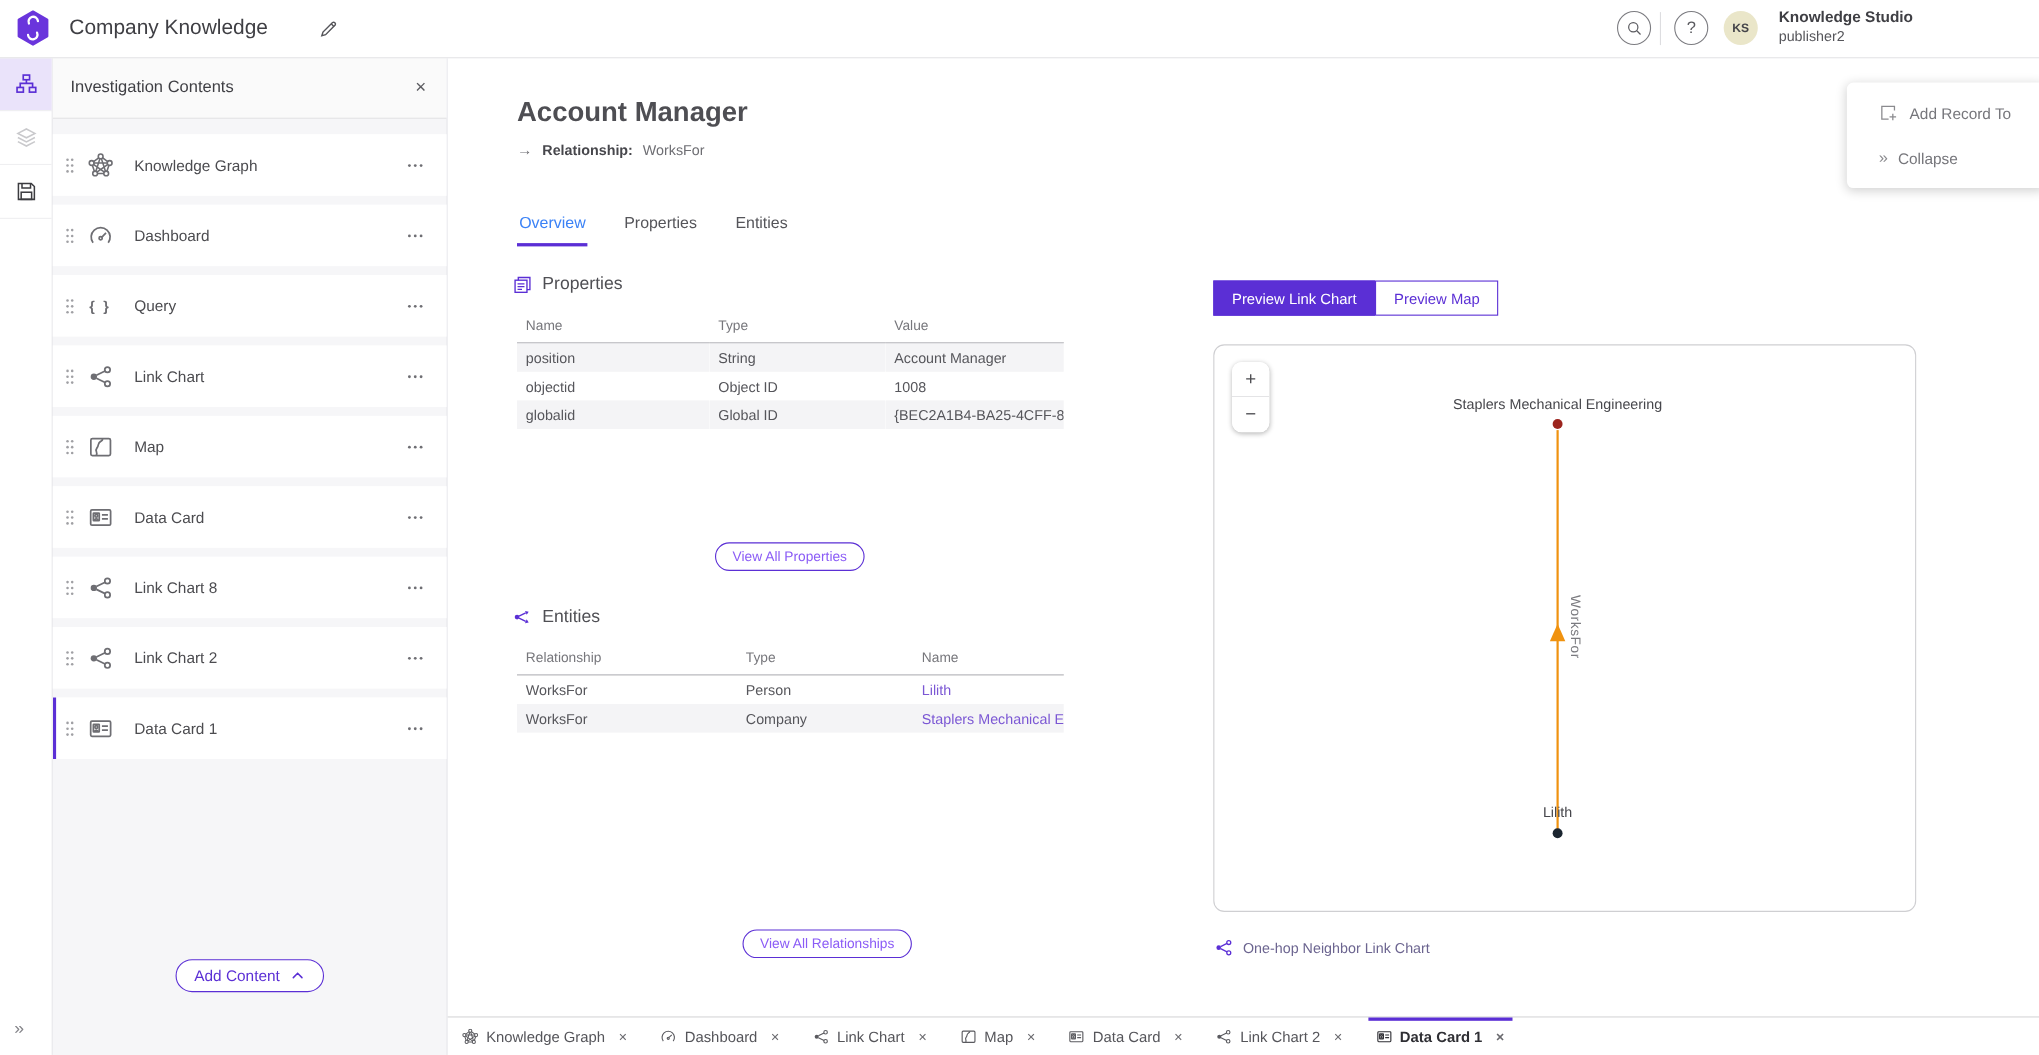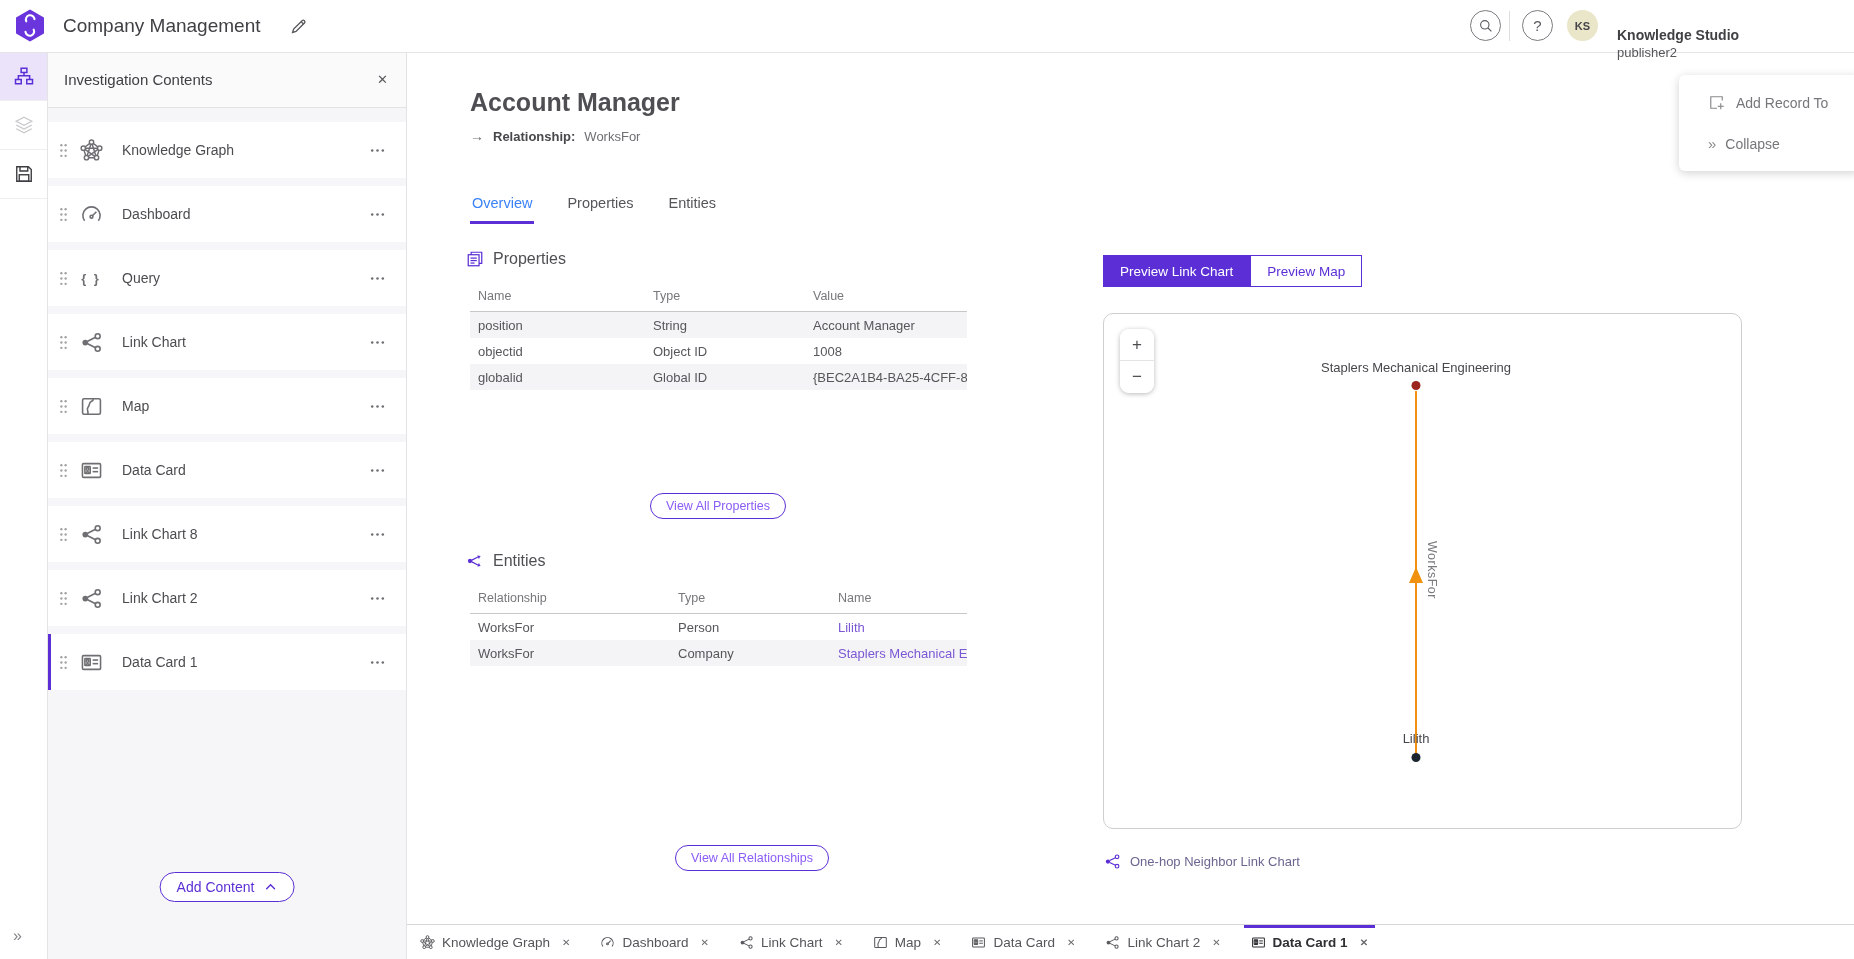--- a/index.html
+++ b/index.html
@@ -9,21 +9,21 @@
   
   .header{position:absolute;top:0;left:0;right:0;height:52px;background:#fff;border-bottom:1px solid #e4e4e6;z-index:5;}
   .logo{position:absolute;left:15px;top:9px;}
   .app-title{position:absolute;left:63px;top:0;line-height:52px;font-size:19px;color:#3f3f44;}
   .edit-btn{position:absolute;left:289px;top:16px;width:20px;height:20px;color:#55555a;cursor:pointer;background:none;border:none;padding:0;}
   .circle-btn{position:absolute;top:10px;width:31px;height:31px;border:1px solid #7c7c81;border-radius:50%;
               background:#fff;display:flex;align-items:center;justify-content:center;color:#5a5a5f;font-size:15px;cursor:pointer;padding:0;}
   .hdr-divider{position:absolute;left:1509px;top:11px;width:1px;height:30px;background:#dddde0;}
   .avatar{position:absolute;left:1567px;top:10px;width:31px;height:31px;border-radius:50%;background:#eae6c9;
           display:flex;align-items:center;justify-content:center;font-size:11px;font-weight:700;color:#45454a;}
-  .user-block{position:absolute;left:1617px;top:7px;line-height:17px;margin-top:20px;}
+  .user-block{position:absolute;left:1617px;top:7px;line-height:17px;}
   .user-name{font-size:14px;font-weight:700;color:#3f3f44;}
   .user-role{font-size:13px;color:#55555a;}
   
   .ctx-menu{position:absolute;left:1679px;top:75px;width:157px;background:#fff;border-radius:6px;
             box-shadow:0 2px 10px rgba(0,0,0,.18);padding:7px 12px;z-index:6;}
   .ctx-item{display:flex;align-items:center;gap:11px;height:41px;padding:0 17px;color:#76767b;font-size:14px;cursor:pointer;}
   .ctx-item .glyph{font-size:15px;color:#8a8a8e;letter-spacing:-2px;}
   
   .rail{position:absolute;left:0;top:52px;width:47px;bottom:0;background:#fff;border-right:1px solid #e4e4e6;}
   .rail-item{width:47px;height:48px;display:flex;align-items:center;justify-content:center;border-bottom:1px solid #efeff1;color:#5a5a5f;cursor:pointer;}
@@ -221,21 +221,21 @@
   </defs>
 </svg>
 
 <div class="header">
   <span class="logo">
     <svg class="ic" width="30" height="33" viewBox="0 0 30 33">
       <polygon points="15,1.5 28,9 28,24 15,31.5 2,24 2,9" fill="#6a35dc" stroke="#6a35dc" stroke-width="2" stroke-linejoin="round"></polygon>
       <path d="M19.5 10.2 a4.3 4.3 0 1 0 -8.2 2.1 M10.5 22.8 a4.3 4.3 0 1 0 8.2 -2.1" fill="none" stroke="#fff" stroke-width="2.1" stroke-linecap="round"></path>
     </svg>
   </span>
-  <div class="app-title">Company Management</div>
+  <div class="app-title">Company Knowledge</div>
   <button class="edit-btn">
     <span><svg class="ic" width="19" height="19">
           <use href="#sym-pencil"></use>
         </svg></span>
   </button>
   <button class="circle-btn" style="left:1470px">
     <span>
         <svg class="ic" width="16" height="16">
           <use href="#sym-search"></use>
         </svg>

